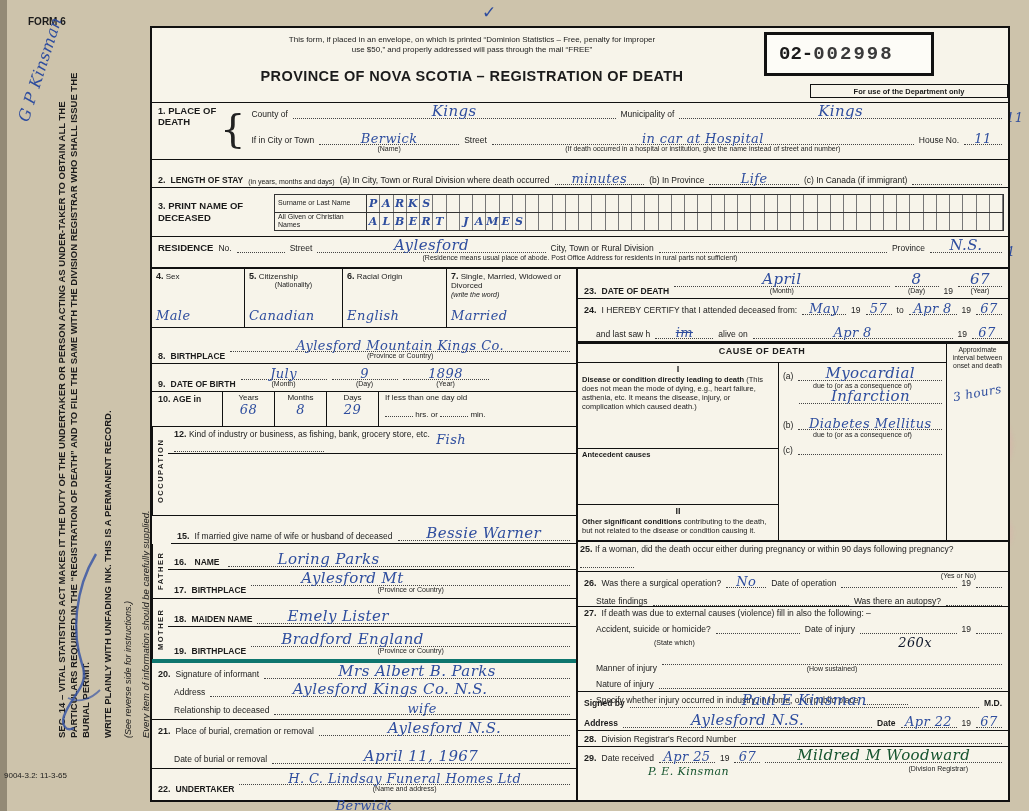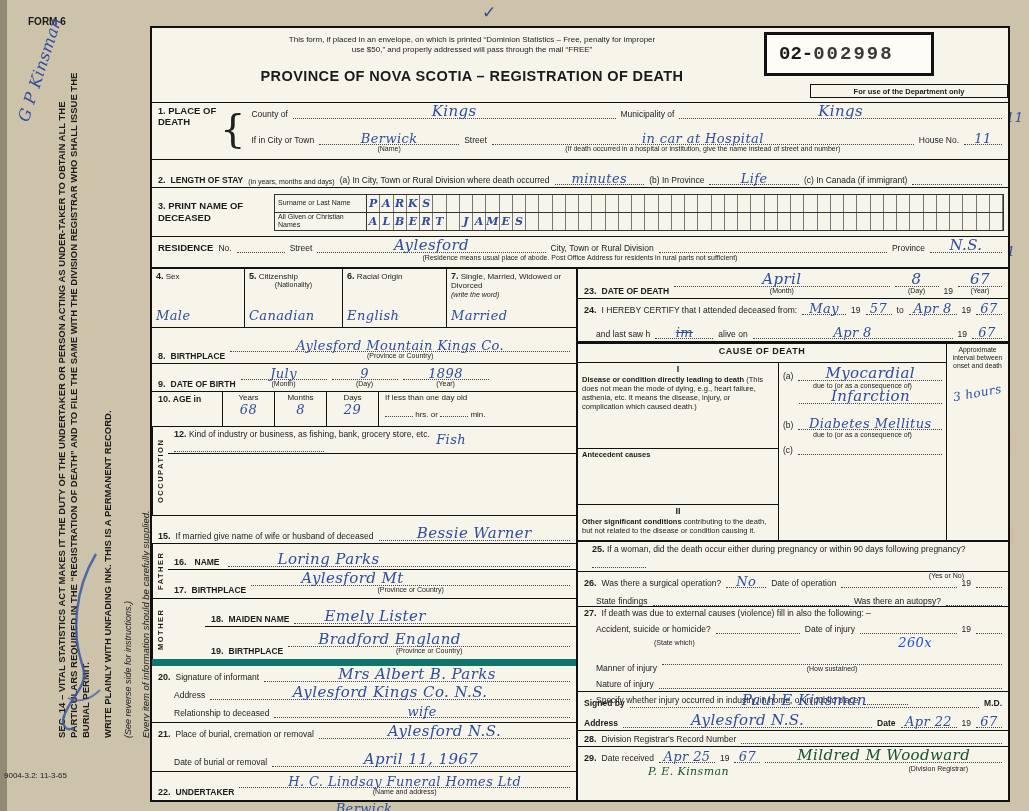--- a/index.html
+++ b/index.html
@@ -80,21 +80,21 @@
   .r10{height:34px;display:flex;flex:none;font-size:8px;}
   .agec{width:52px;border-left:1px solid #111;display:flex;flex-direction:column;align-items:center;padding-top:1px;box-sizing:border-box;}
   .grp{display:flex;flex:none;}
   .vlab{width:15px;border-right:1px solid #111;writing-mode:vertical-rl;transform:rotate(180deg);font-size:7.5px;font-weight:bold;letter-spacing:1.5px;display:flex;align-items:center;justify-content:center;flex:none;}
   .grows{flex:1;display:flex;flex-direction:column;min-width:0;}
   .r11{position:relative;height:30px;padding:2px 6px;font-size:8.5px;box-sizing:border-box;line-height:1.25;}
   .r12{position:relative;height:27px;padding:2px 6px;font-size:8.5px;box-sizing:border-box;line-height:1.25;}
   .r1314{height:29px;display:flex;}
   .h1314{width:50%;box-sizing:border-box;}
   .h14{border-left:1px solid #111;}
-  .r15{height:28px;flex:none;}
+  .r15{height:28px;flex:none;margin-left:19px;}
   .r16{height:26px;gap:8px;}
   .r17{height:27px;}
   .r18{height:28px;}
   .r19{height:31px;}
   .r20{height:54px;flex:none;display:flex;flex-direction:column;justify-content:space-between;padding-bottom:2px;}
   .r21{height:46px;flex:none;display:flex;flex-direction:column;justify-content:space-between;padding-bottom:2px;}
   .r22{flex:1;position:relative;}
   
   .mct{height:18px;font-size:11px;font-weight:bold;text-align:center;letter-spacing:.4px;padding-top:3px;flex:none;}
   .r23{height:30px;flex:none;}
@@ -106,21 +106,21 @@
   .clabs{width:200px;flex:none;border-right:1px solid #111;display:flex;flex-direction:column;font-size:7.5px;line-height:1.2;}
   .csec{padding:1px 4px;}
   .csec .rn{display:block;text-align:center;font-weight:bold;font-size:9px;}
   .cs1{height:86px;border-bottom:1px solid #111;box-sizing:border-box;}
   .cs2{height:56px;border-bottom:1px solid #111;box-sizing:border-box;}
   .cs3{flex:1;}
   .cvals{flex:1;display:flex;flex-direction:column;padding:4px 4px 0;min-width:0;}
   .cv-due{font-size:7px;text-align:center;margin:1px 0;}
   .cint{width:62px;flex:none;border-left:1px solid #111;font-size:6.8px;text-align:center;padding:2px 2px;box-sizing:border-box;line-height:1.2;}
   .cint .hw{display:inline-block;margin-top:16px;transform:rotate(-10deg);font-size:12px;}
-  .r25{height:30px;flex:none;padding:2px 14px;font-size:8.5px;box-sizing:border-box;line-height:1.3;}
+  .r25{height:30px;flex:none;padding:2px 2px;font-size:8.5px;box-sizing:border-box;line-height:1.3;}
   .r25 .yn{text-align:right;padding-right:30px;font-size:7px;}
   .r26{height:34px;flex:none;display:flex;flex-direction:column;justify-content:space-between;}
   .r27{height:84px;flex:none;display:flex;flex-direction:column;font-size:8.5px;}
   .r27 .fl{padding-top:1px;padding-bottom:1px;}
   .swrow{display:flex;align-items:center;padding:0 6px;}
   .signed{height:38px;flex:none;display:flex;flex-direction:column;justify-content:space-between;}
   .r28{height:16px;flex:none;}
   .r29{flex:1;position:relative;}
   .r29sub{display:flex;justify-content:space-between;padding:0 40px 0 70px;align-items:flex-start;}
 </style>
@@ -475,21 +475,21 @@
               <span class="num">17.</span>
               <span class="pl pb">BIRTHPLACE</span>
               <span class="dfill" style="margin-bottom:9px;">
                 <span class="hw hw-lg" style="left:50px;">Aylesford Mt</span>
                 <span class="sub">(Province or Country)</span>
               </span>
             </div>
           </div>
         </div>
 
-        <div class="grp" style="height:60px;border-bottom:7px solid #0f766e;gap:37px;">
+        <div class="grp" style="height:60px;border-bottom:4px solid #0f766e;">
           <div class="vlab">MOTHER</div>
           <div class="grows">
             <div class="r18 bb fl">
               <span class="num">18.</span>
               <span class="pl pb">MAIDEN NAME</span>
               <span class="dfill">
                   <span class="hw hw-lg" style="left:30px;">Emely Lister</span>
                 </span>
             </div>
             <div class="r19 fl">
@@ -701,21 +701,21 @@
             <span class="pl">Accident, suicide or homicide?</span>
             <span class="dseg" style="width:84px;"></span>
             <span class="pl">Date of injury</span>
             <span class="dfill"></span>
             <span class="pl">19</span>
             <span class="dseg" style="width:26px;"></span>
           </div>
           <div class="swrow">
             <span class="sm" style="margin-left:70px;">(State which)</span>
             <span style="flex:1;"></span>
-            <span class="hw" style="margin-right:70px;color:#1d4ed8;">260x</span>
+            <span class="hw" style="margin-right:70px;color:#0f172a;">260x</span>
           </div>
           <div class="fl" style="padding-left:18px;">
             <span class="pl">Manner of injury</span>
             <span class="dfill" style="margin-bottom:8px;">
               <span class="sub">(How sustained)</span>
             </span>
           </div>
           <div class="fl" style="padding-left:18px;">
             <span class="pl">Nature of injury</span>
             <span class="dfill"></span>

